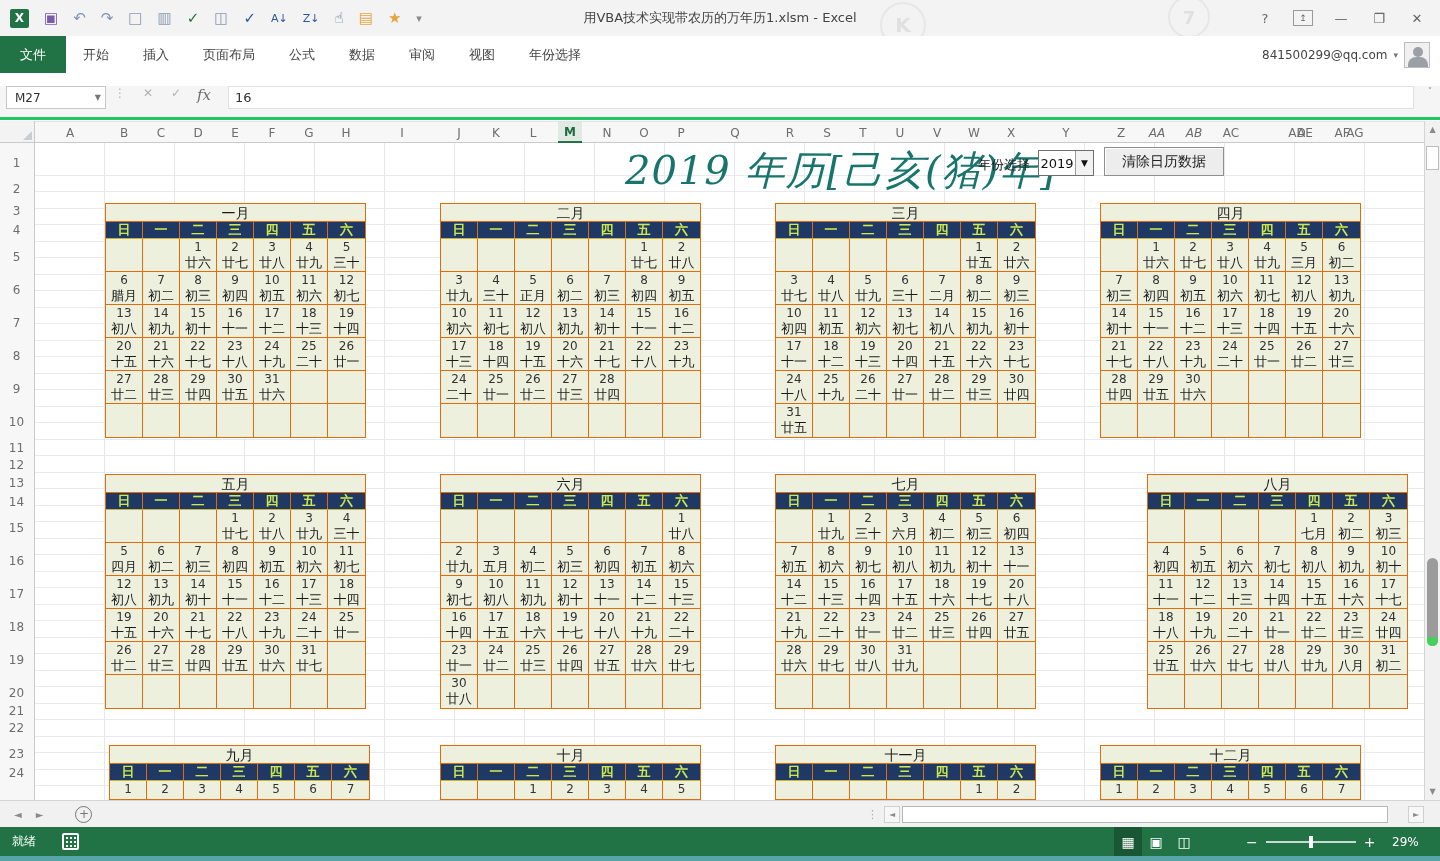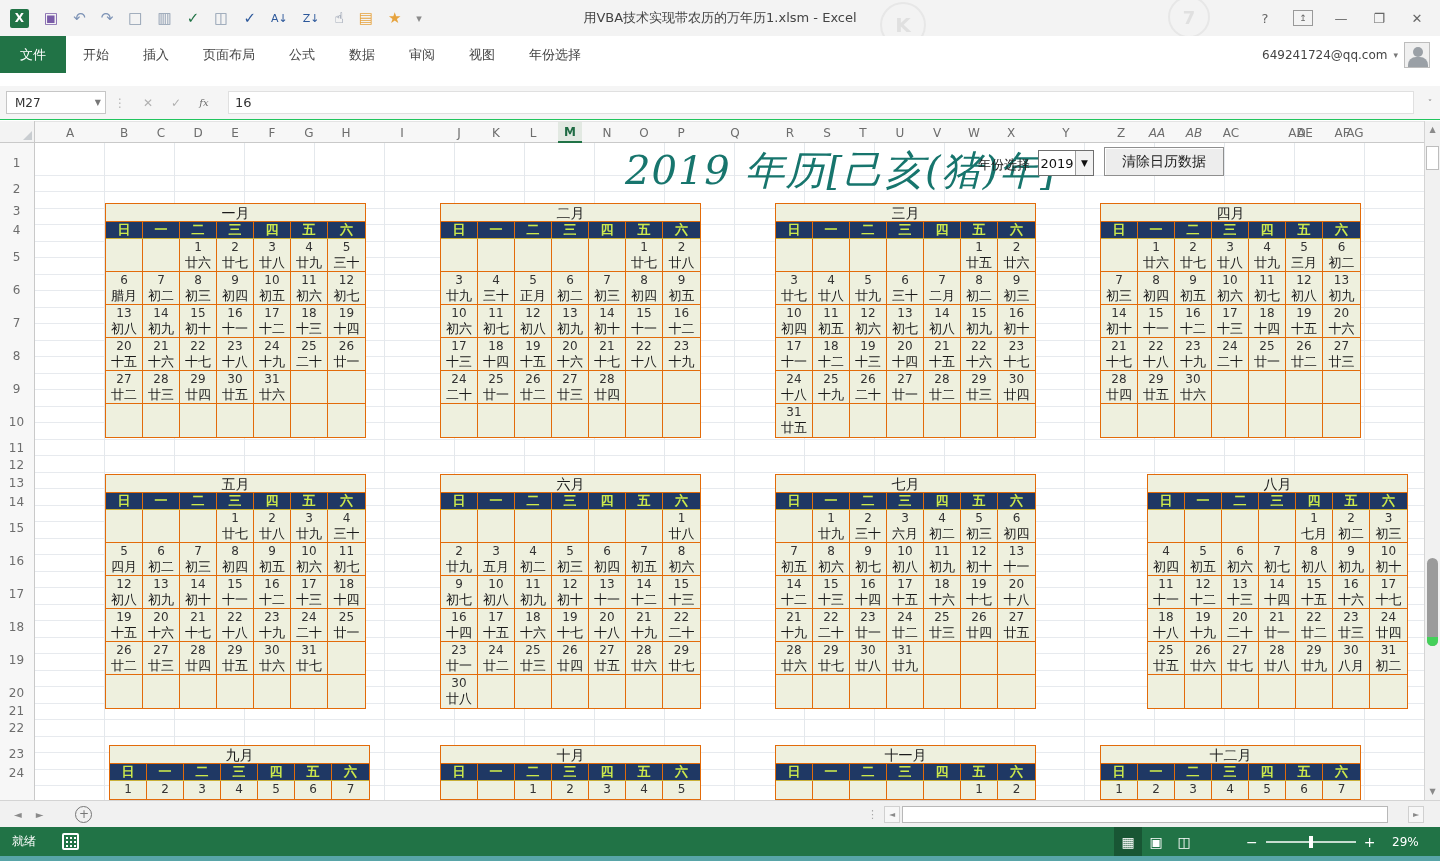--- a/index.html
+++ b/index.html
@@ -29,27 +29,27 @@
   .rtab{padding:0 17px;display:flex;align-items:center;font-size:13px;color:#444}
   .rtab.file{background:#217346;color:#fff;padding:0 20px}
   .account{position:absolute;right:10px;top:0;height:37px;display:flex;align-items:center;gap:6px;font-size:12px;color:#444}
   .avatar{width:26px;height:26px;border:1px solid #BDBDBD;background:#F0F0F0;position:relative;overflow:hidden}
   .avatar::before{content:"";position:absolute;left:8px;top:4px;width:10px;height:10px;border-radius:50%;background:#9AA0A6}
   .avatar::after{content:"";position:absolute;left:3px;top:14px;width:20px;height:12px;border-radius:8px 8px 0 0;background:#9AA0A6}
   .caret{font-size:9px;color:#777}
 
   
   .formulabar{position:absolute;left:0;top:86px;width:1440px;height:34px;background:#F5F5F5;
-              border-bottom:1px solid #22c55e;display:flex;align-items:center}
+              border-bottom:3px solid #22c55e;display:flex;}
   .namebox{width:100px;height:23px;margin-left:6px;background:#fff;border:1px solid #C6C6C6;
            display:flex;align-items:center;font-size:12px;padding-left:8px;position:relative}
   .namebox .nb-arrow{position:absolute;right:4px;font-size:8px;color:#777}
   .fb-dots{color:#B5B5B5;font-size:12px;margin:0 8px}
   .fb-btn{width:28px;text-align:center;font-size:12px;color:#B0B0B0}
-  .fb-fx{font-style:italic;font-family:"DejaVu Serif",serif;color:#6E6E6E;font-size:10px}
+  .fb-fx{font-style:italic;font-family:"DejaVu Serif",serif;color:#6E6E6E;font-size:15px}
   .fb-input{flex:1;height:23px;background:#fff;border:1px solid #E0E0E0;margin:0 6px 0 10px;
             font-size:13px;padding-left:6px;display:flex;align-items:center}
   .fb-expand{width:20px;font-size:9px;color:#888;text-align:center}
 
   
   .colheads{position:absolute;left:35px;top:121px;width:1389px;height:22px;background:#F7F7F7;
             border-bottom:1px solid #C9C9C9;border-top:1px solid #E3E3E3}
   .colhead{position:absolute;top:0;height:21px;transform:translateX(-50%);font-size:12px;color:#6D6D6D;
            display:flex;align-items:center;justify-content:center;padding:0 6px}
   .colhead.sel{background:#E2E9E2;color:#1E6B43;border-bottom:2px solid #217346;font-weight:bold}
@@ -175,21 +175,21 @@
       <span class="rtab">开始</span>
       <span class="rtab">插入</span>
       <span class="rtab">页面布局</span>
       <span class="rtab">公式</span>
       <span class="rtab">数据</span>
       <span class="rtab">审阅</span>
       <span class="rtab">视图</span>
       <span class="rtab">年份选择</span>
     </div>
   <div class="account">
-    <span>649241724@qq.com</span>
+    <span>841500299@qq.com</span>
     <span class="caret">▾</span>
     <span class="avatar"></span>
   </div>
 </div>
 
 <div class="formulabar">
   <div class="namebox">
     <span>M27</span>
     <span class="nb-arrow">▼</span>
   </div>

